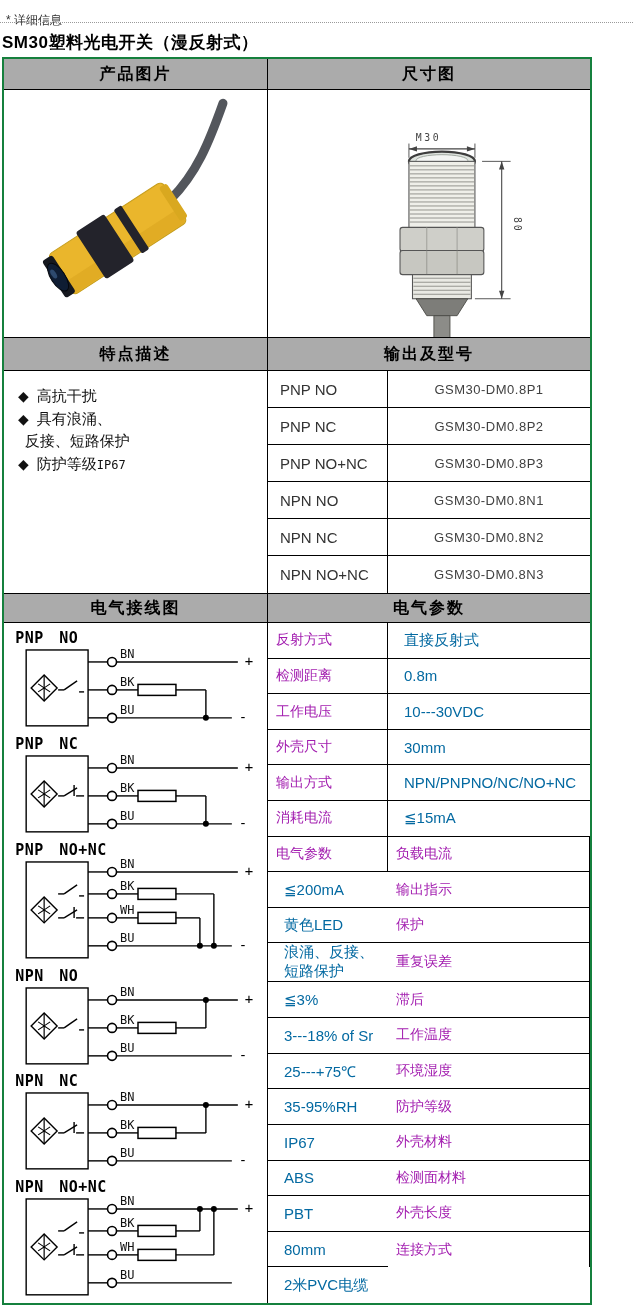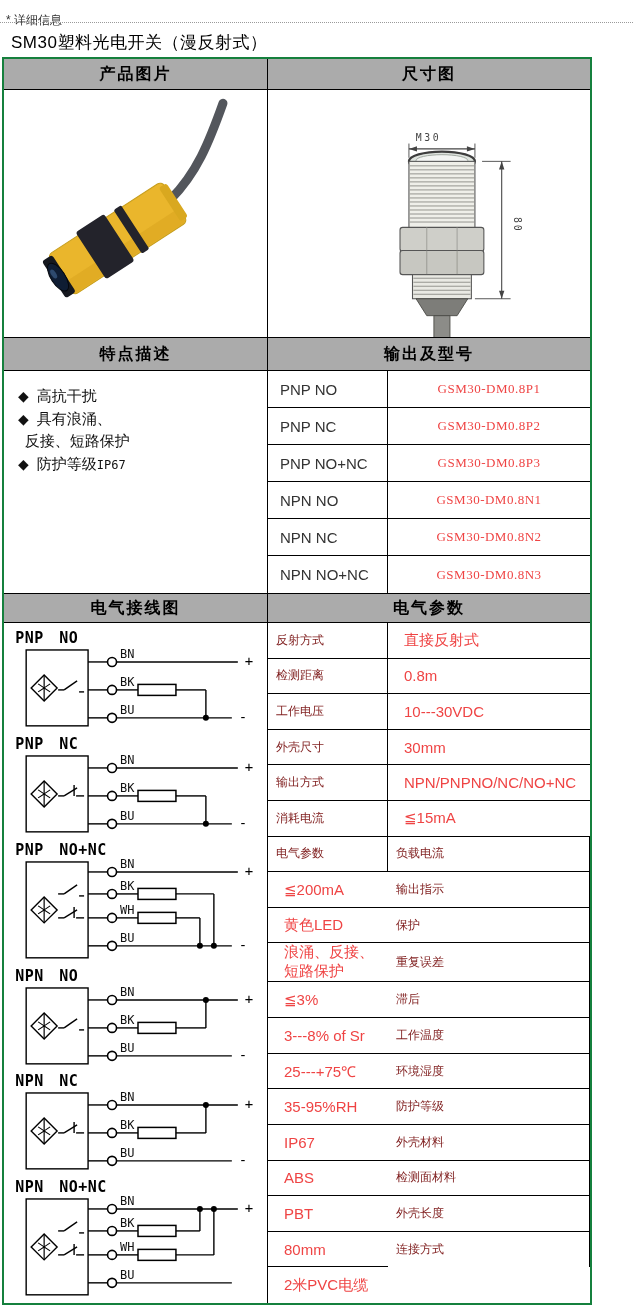--- a/index.html
+++ b/index.html
@@ -1,41 +1,41 @@
 <!DOCTYPE html>
 <html><head>
 <meta charset="utf-8">
 <style>
   html,body{margin:0;padding:0;background:#fff;}
   body{width:633px;height:1313px;position:relative;font-family:"Liberation Sans",sans-serif;color:#000;overflow:hidden;}
   .top-note{position:absolute;left:6px;top:12px;font-size:12px;color:#333;}
   .dotted-rule{position:absolute;left:0;top:22px;width:633px;border-top:1px dotted #9a9a9a;}
-  .page-title{position:absolute;left:11px;top:31px;margin:0;font-size:17px;font-weight:normal;letter-spacing:0.5px;}
+  .page-title{position:absolute;left:2px;top:31px;margin:0;font-size:17px;font-weight:bold;letter-spacing:0.5px;}
   .spec-table{position:absolute;left:2px;top:57px;width:590px;border:2px solid #15803d;box-sizing:border-box;background:#fff;}
   .row{display:flex;border-bottom:1px solid #000;box-sizing:border-box;}
   .r1{height:31px}.r2{height:248px}.r3{height:33px}.r4{height:223px}.r5{height:29px}.r6{height:680px;border-bottom:none}
   .cell-left{width:264px;border-right:1px solid #000;box-sizing:border-box;overflow:hidden;}
   .cell-right{flex:1;box-sizing:border-box;overflow:hidden;}
   .hdr{background:#ababab;display:flex;align-items:center;justify-content:center;font-weight:bold;font-size:16px;letter-spacing:2px;}
   .img-cell{display:flex;align-items:center;justify-content:flex-start;}
   
   .features-cell{padding:14px 8px 0 10px;}
   .feature{display:flex;margin-bottom:1px;font-size:15px;line-height:22px;color:#111;}
   .bullet{margin:0 8px 0 4px;font-size:14px;}
   .ftext div.cont{margin-left:-12px;}
   .suffix{font-family:"DejaVu Sans Mono",monospace;font-size:12px;}
   
   .models-grid{height:100%;display:grid;grid-template-columns:120px 1fr;grid-auto-rows:1fr;}
   .m-out{border-right:1px solid #000;border-bottom:1px solid #000;display:flex;align-items:center;padding-left:12px;font-size:15px;color:#333;box-sizing:border-box;}
-  .m-model{border-bottom:1px solid #000;display:flex;align-items:center;justify-content:center;font-family:Liberation Serif, serif;font-size:13px;color:#ef4444;letter-spacing:0.5px;box-sizing:border-box;}
+  .m-model{border-bottom:1px solid #000;display:flex;align-items:center;justify-content:center;font-family:Liberation Sans, sans-serif;font-size:13px;color:#404040;letter-spacing:0.5px;box-sizing:border-box;}
   .models-grid .last{border-bottom:none;}
   
   .params-grid{height:100%;display:grid;grid-template-columns:120px 1fr;grid-auto-rows:1fr;}
-  .p-name{border-right:1px solid #000;border-bottom:1px solid #000;display:flex;align-items:center;padding-left:8px;font-size:12px;color:#7f1d1d;box-sizing:border-box;}
-  .p-value{border-bottom:1px solid #000;display:flex;align-items:center;padding-left:16px;font-size:15px;color:#ef4444;box-sizing:border-box;}
+  .p-name{border-right:1px solid #000;border-bottom:1px solid #000;display:flex;align-items:center;padding-left:8px;font-size:14px;color:#a21caf;box-sizing:border-box;}
+  .p-value{border-bottom:1px solid #000;display:flex;align-items:center;padding-left:16px;font-size:15px;color:#0369a1;box-sizing:border-box;}
   .params-grid .last{border-bottom:none;}
   
   .wiring-cell{padding:5px 0 0 6px;display:flex;flex-direction:column;}
   .wiring-cell svg{margin-bottom:4px;display:block;}
 </style>
 </head>
 <body>
 
 <div>
   <div class="top-note">* 详细信息</div>
@@ -453,21 +453,21 @@
           <div class="p-name">电气参数</div>
           <div class="p-name">负载电流</div>
           <div class="p-value">≦200mA</div>
           <div class="p-name">输出指示</div>
           <div class="p-value">黄色LED</div>
           <div class="p-name">保护</div>
           <div class="p-value">浪涌、反接、短路保护</div>
           <div class="p-name">重复误差</div>
           <div class="p-value">≦3%</div>
           <div class="p-name">滞后</div>
-          <div class="p-value">3---8% of Sr</div>
+          <div class="p-value">3---18% of Sr</div>
           <div class="p-name">工作温度</div>
           <div class="p-value">25---+75℃</div>
           <div class="p-name">环境湿度</div>
           <div class="p-value">35-95%RH</div>
           <div class="p-name">防护等级</div>
           <div class="p-value">IP67</div>
           <div class="p-name">外壳材料</div>
           <div class="p-value">ABS</div>
           <div class="p-name">检测面材料</div>
           <div class="p-value">PBT</div>

